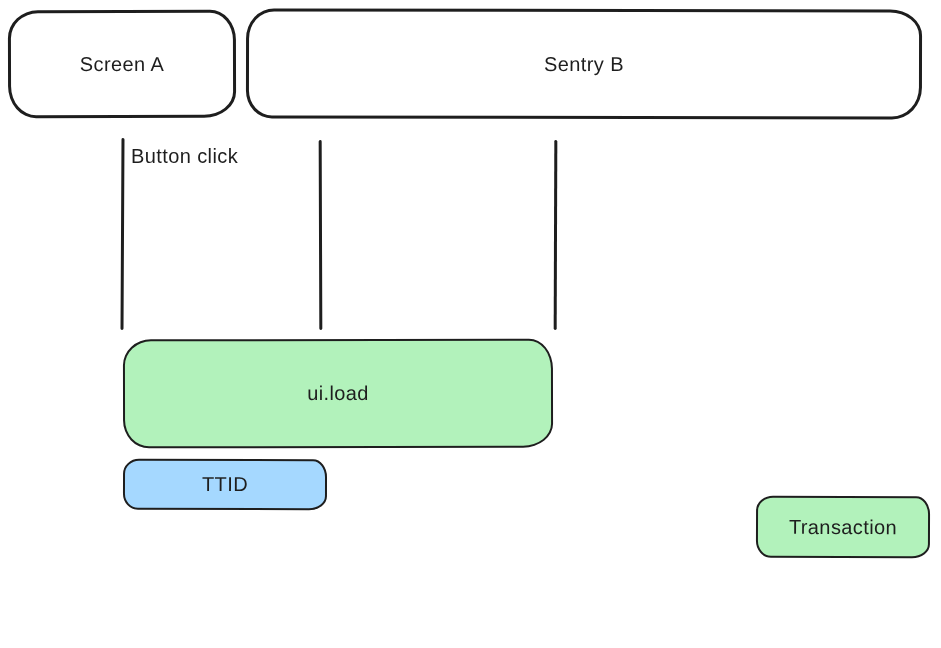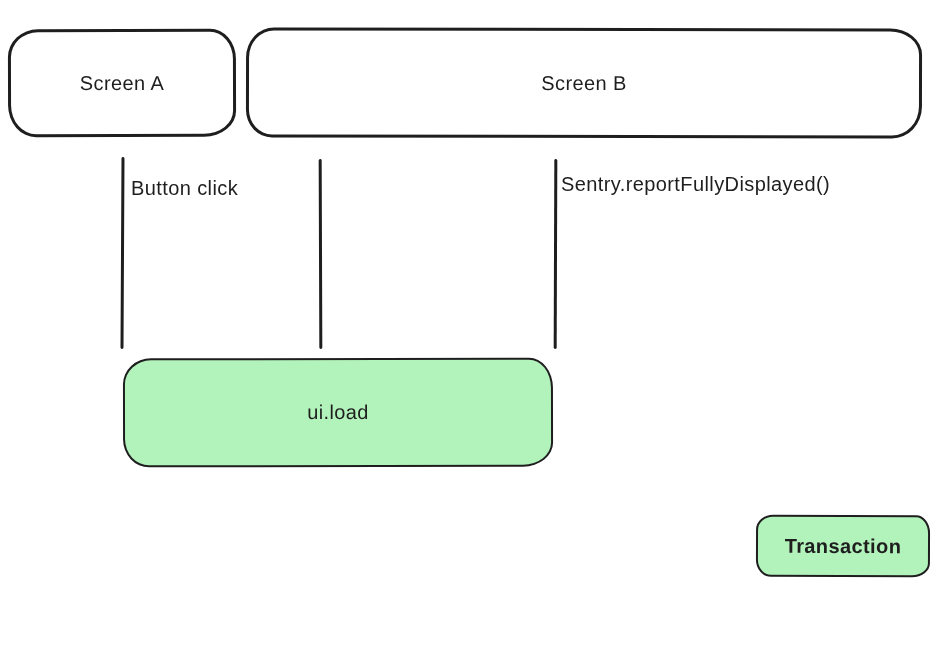--- a/index.html
+++ b/index.html
@@ -11,21 +11,20 @@
   * { margin: 0; padding: 0; box-sizing: border-box; }
   html, body { background: var(--bg); }
   .canvas {
     position: relative;
     width: 941px;
     height: 560px;
     background: var(--bg);
     font-family: "Liberation Sans", sans-serif;
     color: var(--stroke);
     overflow: hidden;
-    margin-top: 19px;
   }
   .label-text {
     font-size: 20px;
     letter-spacing: 0.4px;
     color: var(--stroke);
     white-space: nowrap;
   }
   
   .screen-box {
     position: absolute;
@@ -49,21 +48,21 @@
   .marker-line {
     position: absolute;
     width: 3px;
     background: var(--stroke);
     border-radius: 2px;
   }
   .marker-line-1 { left: 121px; top: 138px; height: 192px; transform: rotate(0.3deg); }
   .marker-line-2 { left: 319px; top: 140px; height: 190px; transform: rotate(-0.2deg); }
   .marker-line-3 { left: 554px; top: 140px; height: 190px; transform: rotate(0.2deg); }
   .marker-label { position: absolute; }
-  .marker-label-1 { left: 131px; top: 158px; }
+  .marker-label-1 { left: 131px; top: 145px; }
   .marker-label-2 { left: 328px; top: 154px; }
   .marker-label-3 { left: 561px; top: 154px; }
   
   .bar {
     position: absolute;
     border: 2.5px solid var(--stroke);
     display: flex;
     align-items: center;
     justify-content: center;
   }
@@ -84,21 +83,20 @@
     border-radius: 15px 18px 14px 17px / 17px 14px 18px 15px;
     transform: rotate(-0.1deg);
   }
   
   .legend-box {
     position: absolute;
     border: 2.5px solid var(--stroke);
     display: flex;
     align-items: center;
     justify-content: center;
-    font-weight: bold;
   }
   .legend-transaction {
     left: 756px; top: 496px; width: 174px; height: 62px;
     background: var(--transaction-fill);
     border-radius: 17px 14px 18px 15px / 15px 18px 14px 17px;
     transform: rotate(0.2deg);
   }
   .legend-span {
     left: 756px; top: 572px; width: 174px; height: 64px;
     background: var(--span-fill);
@@ -108,32 +106,34 @@
 </style>
 </head>
 <body>
 
 <div class="canvas">
 
   <div class="screen-box screen-a">
     <span class="label-text">Screen A</span>
   </div>
   <div class="screen-box screen-b">
-    <span class="label-text">Screen B</span>
+    <span class="label-text">Sentry B</span>
   </div>
 
   <div class="marker-line marker-line-1"></div>
   <div class="marker-label marker-label-1 label-text">Button click</div>
 
   <div class="marker-line marker-line-2"></div>
 
   <div class="marker-line marker-line-3"></div>
-  <div class="marker-label marker-label-3 label-text">Sentry.reportFullyDisplayed()</div>
 
   <div class="bar bar-transaction bar-uiload">
     <span class="label-text">ui.load</span>
+  </div>
+  <div class="bar bar-span bar-ttid">
+    <span class="label-text">TTID</span>
   </div>
 
   <div class="legend-box legend-transaction">
     <span class="label-text">Transaction</span>
   </div>
 
 </div>
 
 </body></html>

